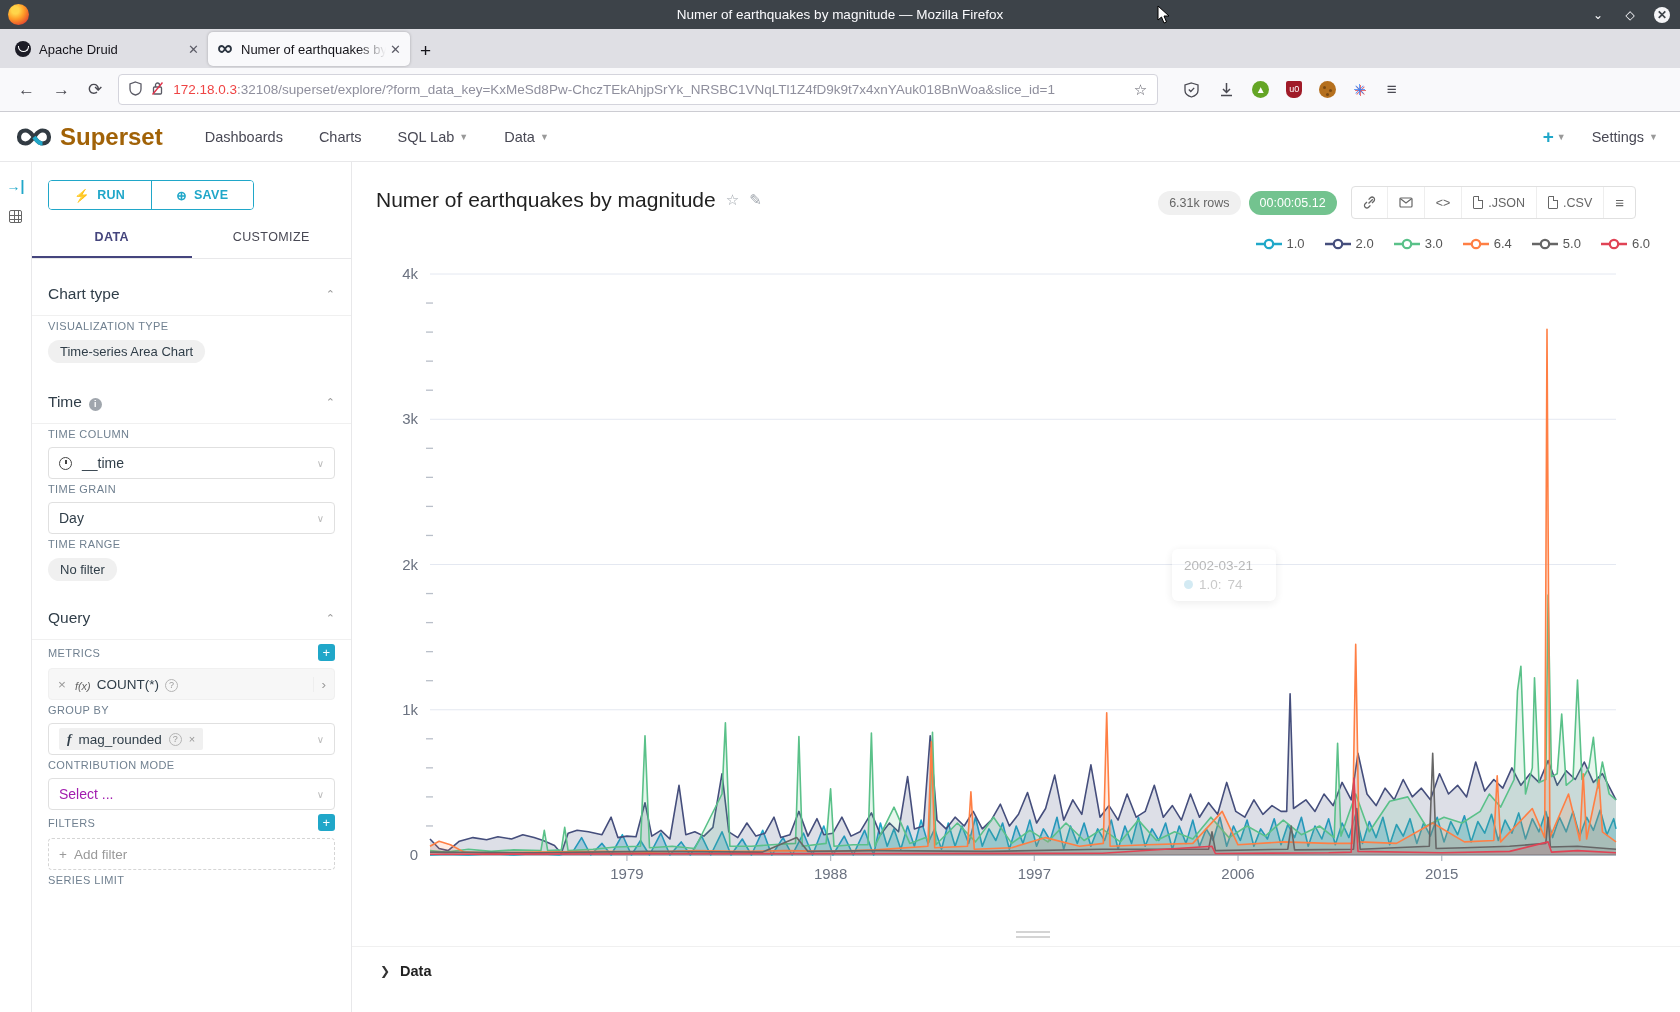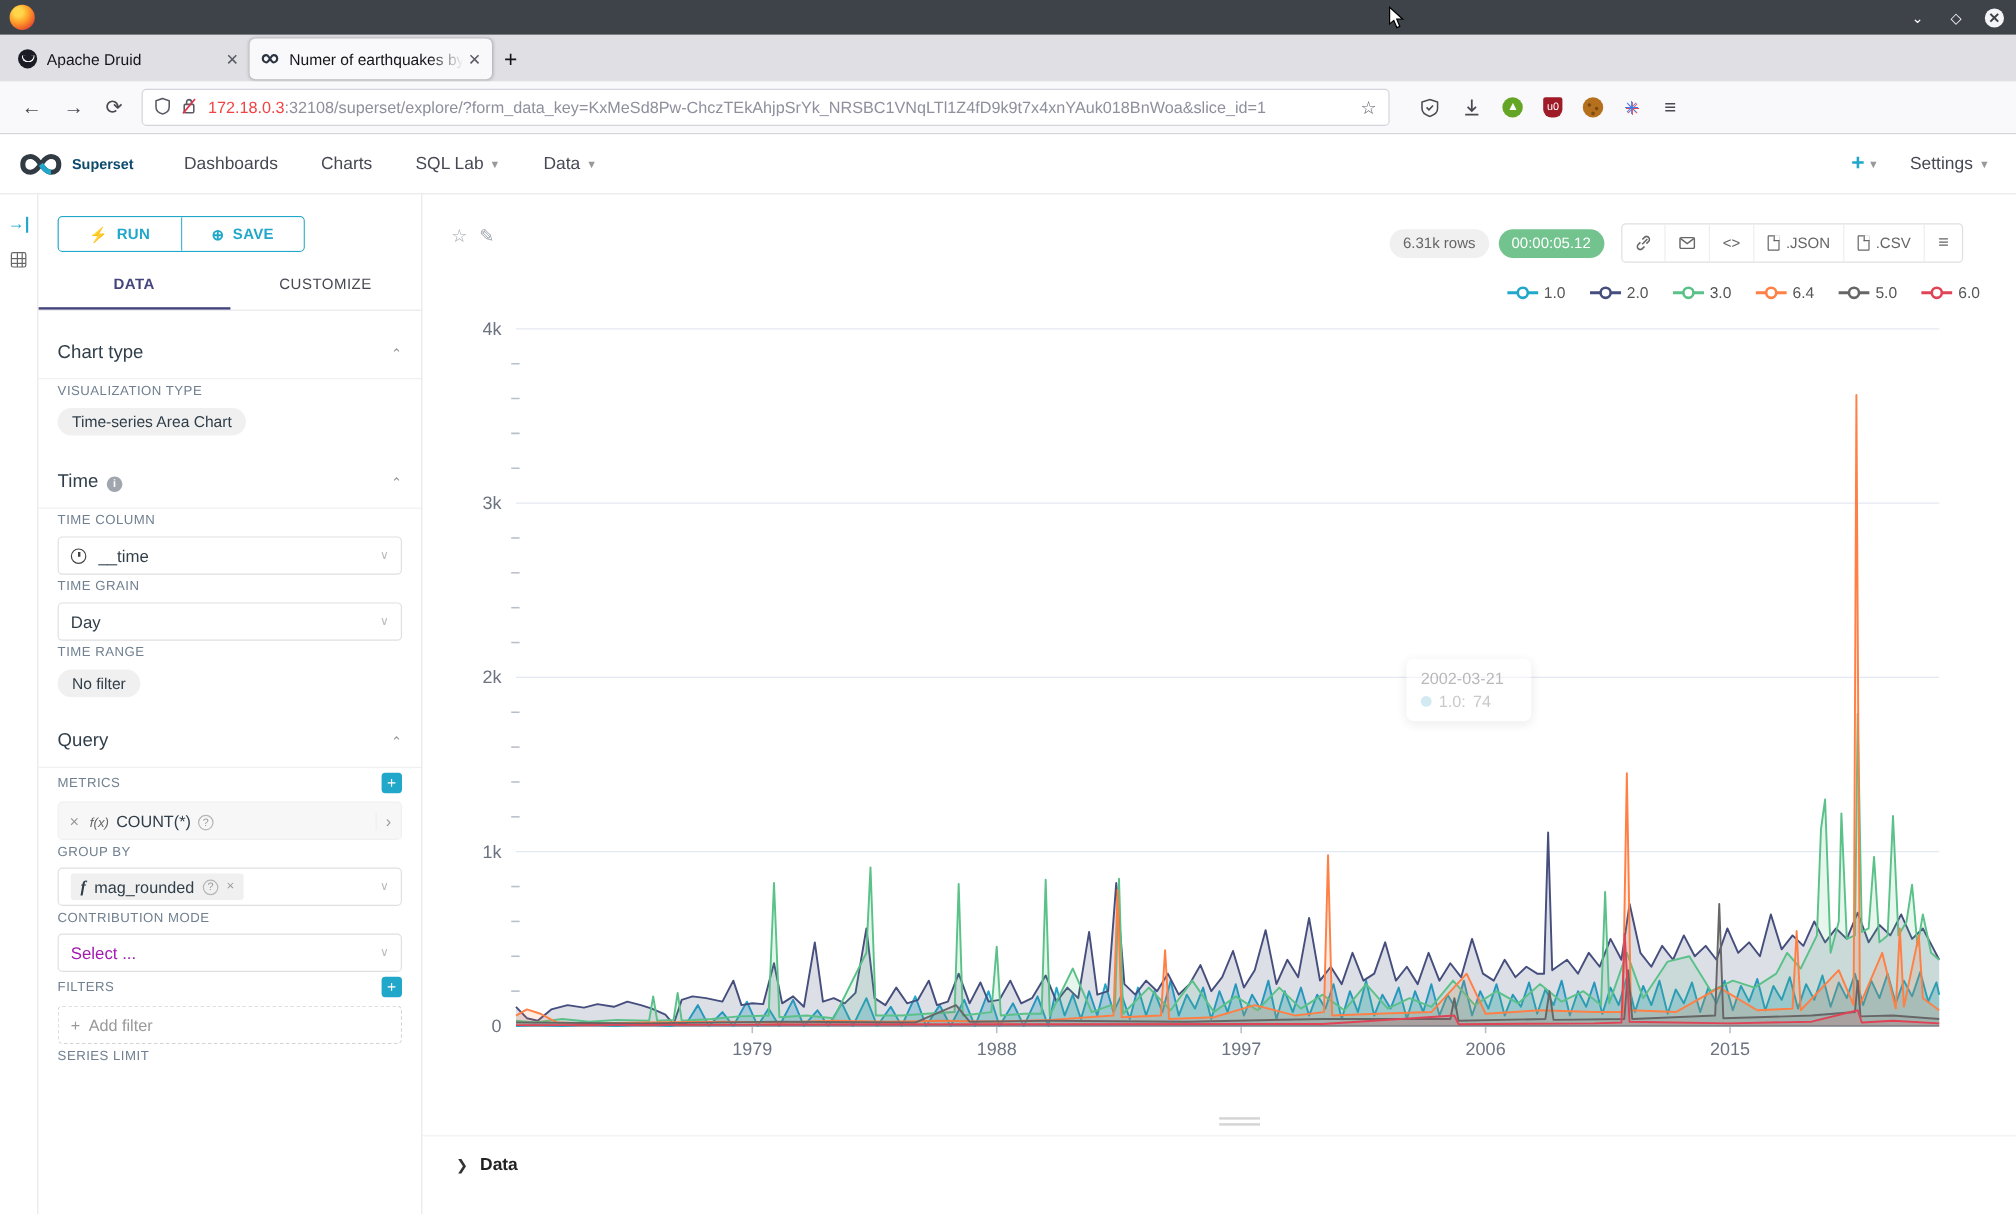--- a/index.html
+++ b/index.html
@@ -42,21 +42,21 @@
   .shield-red { width:16px; height:17px; background:#a01b28; border-radius:2px 2px 7px 7px; color:#fff; font-size:9px; text-align:center; line-height:16px; }
   .cookie { width:17px; height:17px; border-radius:50%; background:#b5701e; position:relative; }
   .cookie::after{ content:""; position:absolute; left:4px; top:5px; width:3px; height:3px; border-radius:50%; background:#7b4a12; box-shadow:6px 3px 0 #7b4a12, 3px 7px 0 #7b4a12; }
   .snow { color:#3d7ff1; font-size:15px; text-shadow:1px 1px 0 #e0484f; }
 
   
   .ssnav { position:absolute; left:0; top:112px; width:1680px; height:50px; background:#fff;
     border-bottom:1px solid #e8e8ea; display:flex; align-items:center; }
   .brand { display:flex; align-items:center; margin-left:14px; }
   .brand svg { margin-right:6px; }
-  .brand .bname { font-size:12px; font-weight:bold; color:#0c4a6e; }
+  .brand .bname { font-size:24px; font-weight:bold; color:#a16207; }
   .menu { display:flex; gap:36px; margin-left:42px; font-size:14.5px; color:#484854; }
   .menu .mi { display:flex; align-items:center; gap:5px; }
   .caret { color:#999; font-size:9px; }
   .nav-right { position:absolute; right:22px; display:flex; align-items:center; gap:26px; }
   .plusmi { color:#20a7c9; font-size:19px; font-weight:bold; display:flex; align-items:center; gap:3px; }
   .settings { font-size:14.5px; color:#484854; display:flex; align-items:center; gap:5px; }
 
   
   .content { position:absolute; left:0; top:162px; width:1680px; height:850px; display:flex; }
   .rail { width:32px; border-right:1px solid #e8e8ea; padding-top:16px; display:flex; flex-direction:column; align-items:center; gap:16px; }
@@ -137,20 +137,21 @@
   .dchev { color:#333; font-size:12px; }
   .dlabel { font-size:14.5px; font-weight:bold; color:#222; }
 
   .cursor { position:absolute; left:1157px; top:5px; z-index:99; }
 </style>
 </head>
 <body>
 
 <div class="titlebar">
   <div class="fxlogo"></div>
+  <div class="wtitle">Numer of earthquakes by magnitude — Mozilla Firefox</div>
   <div class="wcontrols wcontrols-box"></div>
   <div class="wcontrols wcontrols"></div>
   <div class="wcontrols"></div>
   <div class="wcontrols wc-holder"></div>
 
   <div class="wcontrols" style="position:absolute;right:0"></div>
 
   <div class="wcontrols">
     <span class="wc">⌄</span>
     <span class="wc">◇</span>
@@ -346,20 +347,21 @@
       <span>+</span>
         <span>Add filter</span>
     </div>
     <div class="lbl">SERIES LIMIT</div>
     
     
   </div>
 
   <div class="main">
     <div class="chead">
+      <span class="ctitle">Numer of earthquakes by magnitude</span>
       <span class="cstar">☆</span>
       <span class="cedit">✎</span>
     </div>
     <div class="badges">
       <span class="rowspill">6.31k rows</span>
       <span class="timerpill">00:00:05.12</span>
       <div class="btngroup">
         <span class="gbtn">
           <svg width="13" height="13" viewBox="0 0 13 13">
               <path d="M5.5 7.5 L9.8 3.2 M4 6 L2.2 7.8 a2.4 2.4 0 0 0 3.4 3.4 L7.4 9.4 M5.6 3.6 L7.4 1.8 a2.4 2.4 0 0 1 3.4 3.4 L9 7" fill="none" stroke="#666" stroke-width="1.3"></path>

